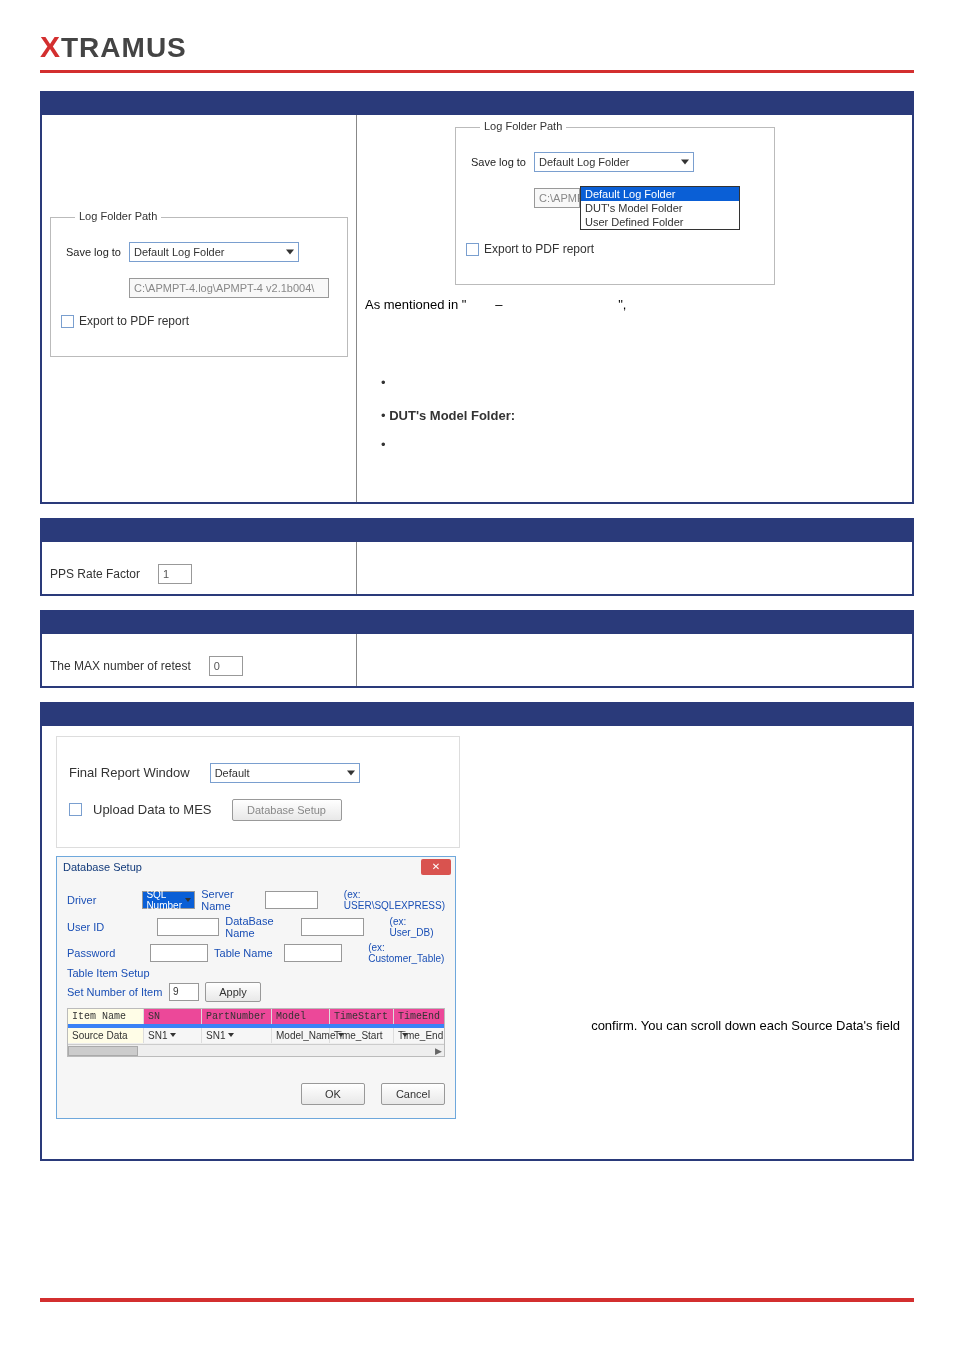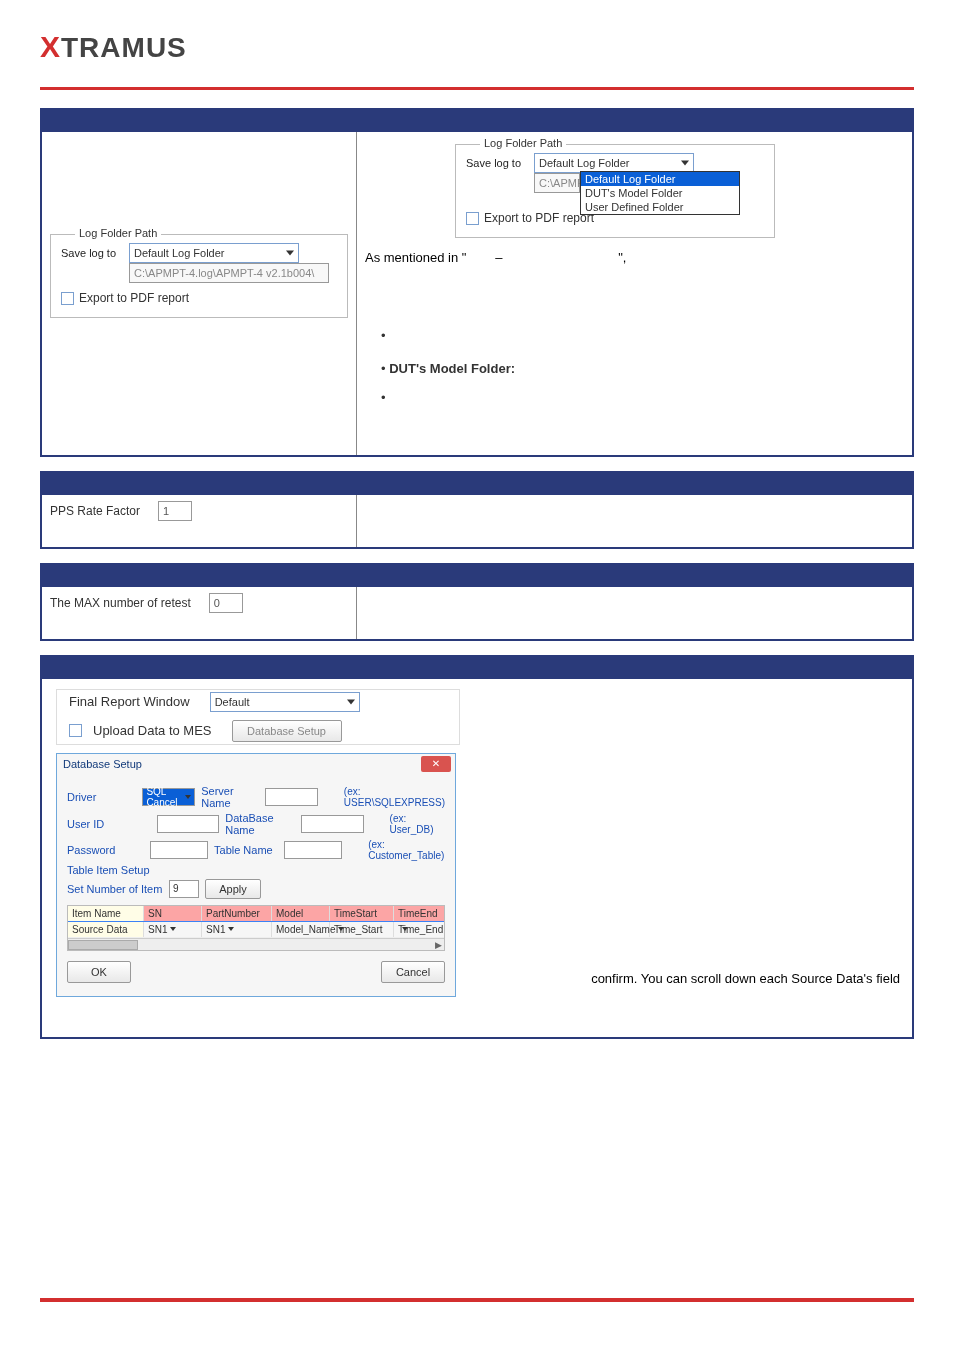--- a/index.html
+++ b/index.html
@@ -11,21 +11,21 @@
     font-size: 12px;
     color: #333;
     position: relative;
     padding: 30px 40px;
   }
   .logo {
     font-size: 28px;
     font-weight: bold;
     color: #444;
     letter-spacing: 1px;
-    margin-bottom: 23px;
+    margin-bottom: 6px;
   }
   .logo-x { color: #d32f2f; font-size: 30px; }
   .top-rule {
     border: none;
     border-top: 3px solid #d32f2f;
     margin-bottom: 18px;
   }
   .bottom-rule {
     position: absolute;
     left: 40px;
@@ -64,21 +64,21 @@
   }
   .groupbox-title {
     position: absolute;
     top: -8px;
     left: 24px;
     background: #fff;
     padding: 0 4px;
     font-size: 11px;
     color: #333;
   }
-  .row-inline { display: flex; align-items: center; margin: 0 0; }
+  .row-inline { display: flex; align-items: center; margin: 16px 0; text-align: right; }
   .lbl { font-size: 11px; color: #222; margin-right: 8px; min-width: 60px; }
   .select {
     height: 20px;
     border: 1px solid #7a9fcf;
     background: #fff;
     font-size: 11px;
     padding: 1px 18px 1px 4px;
     position: relative;
     display: inline-flex;
     align-items: center;
@@ -184,21 +184,21 @@
   .dlg-sel { background: #0a5fd6; color:#fff; }
   .dlg-hint { color: #1a4fb5; font-size: 10px; margin-left: 20px; }
   .mini-caret {
     width:0;height:0;
     border-left:3px solid transparent;
     border-right:3px solid transparent;
     border-top:4px solid #333;
     margin-left:3px;
   }
   .tableish { border:1px solid #bbb; margin-top:6px; }
-  .tableish .trh { display:flex; background:#fca5a5; border-bottom:1px solid #3b82f6; }
+  .tableish .trh { display:flex; background:#ec4899; border-bottom:4px solid #3b82f6;font-family:Liberation Mono, monospace; }
   .tableish .tr  { display:flex; border-bottom:1px solid #eee; }
   .tableish .td  { padding:2px 4px; font-size:10px; border-right:1px solid #ddd; display:flex; align-items:center; }
   .scroll-hint { height:12px; background:#eee; border-top:1px solid #ccc; position:relative; }
   .scroll-hint .thumb { position:absolute; left:0; top:1px; height:10px; width:70px; background:#ccc; border:1px solid #aaa; }
   .scroll-hint .arrow-r { position:absolute; right:2px; top:1px; font-size:9px; color:#666; }
   .section2, .section3, .section4 { margin-top: 14px; }
   .left-short { padding: 10px 10px 14px 10px; }
   .two-col-body { display:flex; }
   .two-col-body .colL { width:430px; padding:10px 12px 14px 14px; }
   .two-col-body .colR { flex:1; padding:10px 12px 14px 8px;text-align:right; }
@@ -313,21 +313,21 @@
     </div>
     <div class="right"></div>
   </div>
 </div>
 
 <div class="panel section4">
   <div class="panel-header"></div>
   <div class="two-col-body">
     <div class="colL">
 
-      <div style="border:1px solid #ddd; padding:2px 12px; background:#fff;">
+      <div style="border:1px solid #ddd; padding:10px 12px; background:#fff;">
         <div class="row-inline" style="gap:20px;">
           <span style="font-size:13px;">Final Report Window</span>
           <div class="select" style="width:150px;">
             <span>Default</span>
             <span class="caret"></span>
           </div>
         </div>
         <div class="row-inline" style="gap:20px; margin-top:8px;">
           <span class="checkbox"></span>
           <span style="font-size:13px; margin-left:-14px;">Upload Data to MES</span>
@@ -337,21 +337,21 @@
         </div>
       </div>
 
       <div class="dlg" style="margin-top:8px;">
         <div class="dlg-title">Database Setup</div>
         <div class="dlg-close">✕</div>
         <div class="dlg-body">
           <div class="dlg-row">
             <span class="dlg-lbl">Driver</span>
             <div class="dlg-in dlg-sel" style="width:70px;">
-                <span>SQL Cancel</span>
+                <span>SQL Number</span>
                 <span class="mini-caret"></span>
               </div>
             <span class="dlg-lbl" style="width:80px;">Server Name</span>
             <div class="dlg-in" style="width:70px;"></div>
             <span class="dlg-hint">(ex: USER\SQLEXPRESS)</span>
           </div>
           <div class="dlg-row">
             <span class="dlg-lbl">User ID</span>
             <div class="dlg-in" style="width:70px;"></div>
             <span class="dlg-lbl" style="width:80px;">DataBase Name</span>
@@ -406,21 +406,21 @@
                 </div>
               <div class="td" style="width:50px; border-right:none;">
                   <span>Time_End</span>
                 </div>
             </div>
             <div class="scroll-hint">
               <div class="thumb"></div>
               <div class="arrow-r">▶</div>
             </div>
           </div>
-          <div class="dlg-row" style="justify-content:space-between; margin-top:10px; gap:16px;">
+          <div class="dlg-row" style="justify-content:flex-end; margin-top:26px; gap:16px;">
             <div class="btn">
                 <span>OK</span>
               </div>
             <div class="btn">
                 <span>Cancel</span>
               </div>
           </div>
         </div>
       </div>
       <div style="height:26px;"></div>

